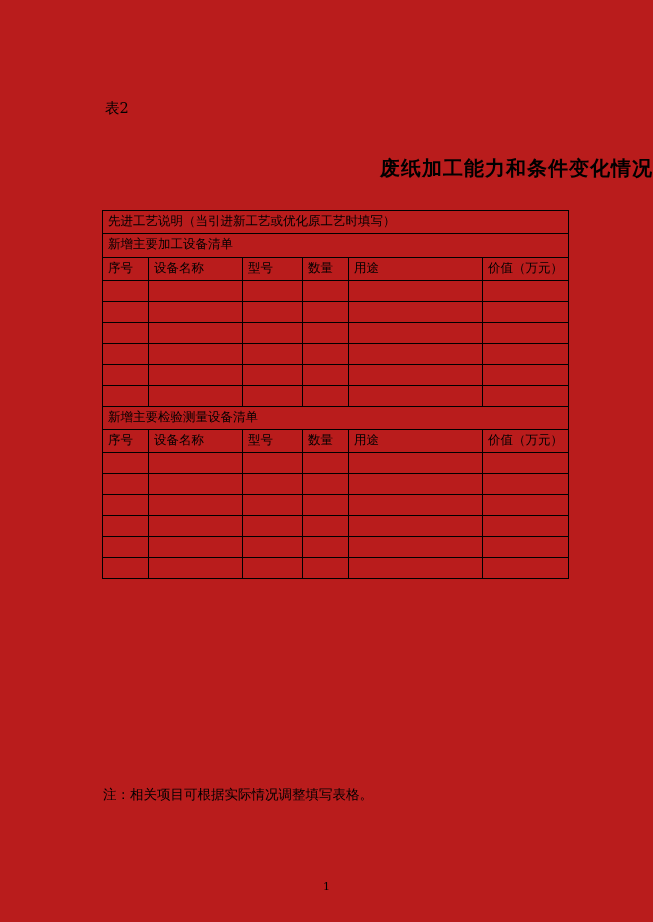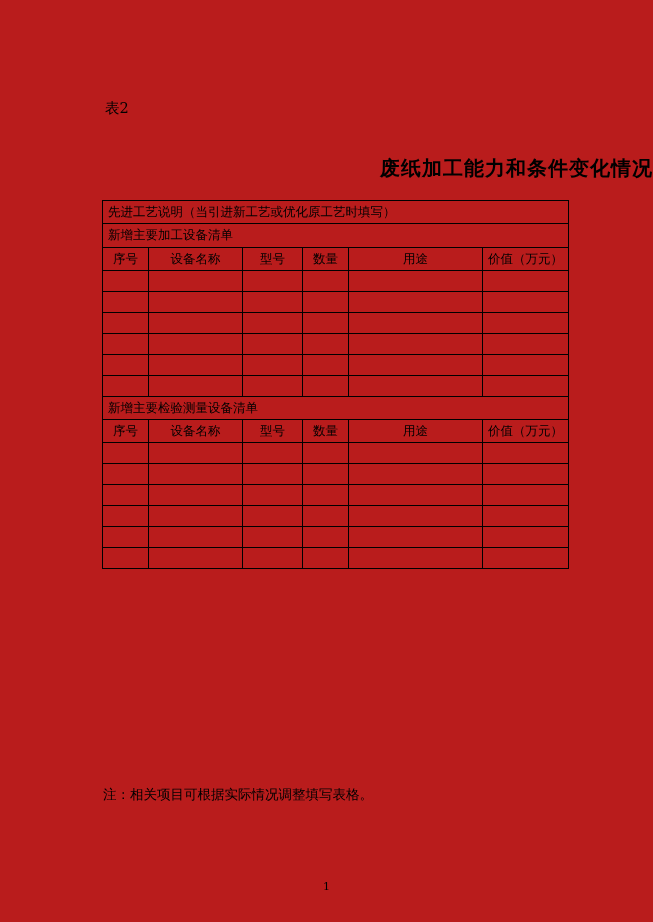--- a/index.html
+++ b/index.html
@@ -36,22 +36,23 @@
     top: 155px;
     width: 653px;
     text-align: right;
     font-size: 20px;
     font-weight: bold;
     letter-spacing: 1px;
   }
   .table-wrap {
     position: absolute;
     left: 102px;
-    top: 200px;
+    top: 210px;
     width: 466px;
+    font-family: Liberation Mono, monospace;
   }
   table.main {
     border-collapse: collapse;
     width: 466px;
     table-layout: fixed;
   }
   table.main td {
     border: 1px solid #000000;
     font-size: 12.5px;
     padding: 3px 5px;
@@ -63,21 +64,21 @@
   td.section-head {
     font-size: 13px;
     height: 24px;
     vertical-align: middle;
   }
   td.note-cell {
     height: 176px;
     vertical-align: top;
   }
   td.col-head {
-    text-align: center;
+    text-align: left;
     vertical-align: middle;
     height: 27px;
     font-size: 12.5px;
   }
   td.data-cell {
     height: 27px;
   }
   .footnote {
     position: absolute;
     left: 103px;

